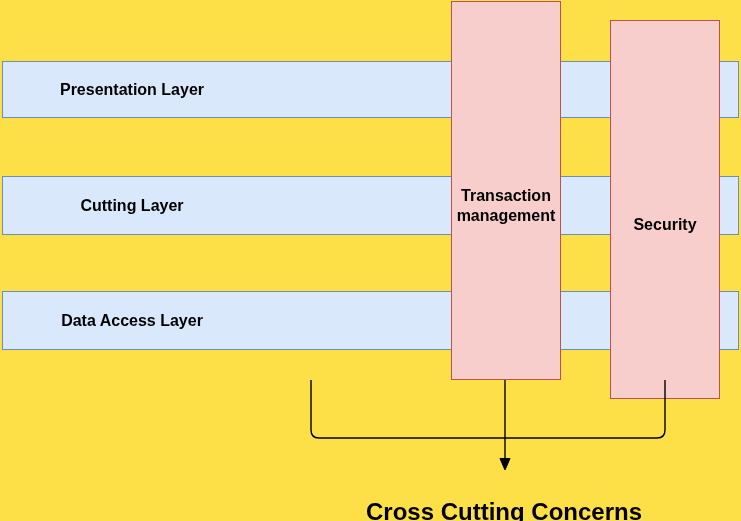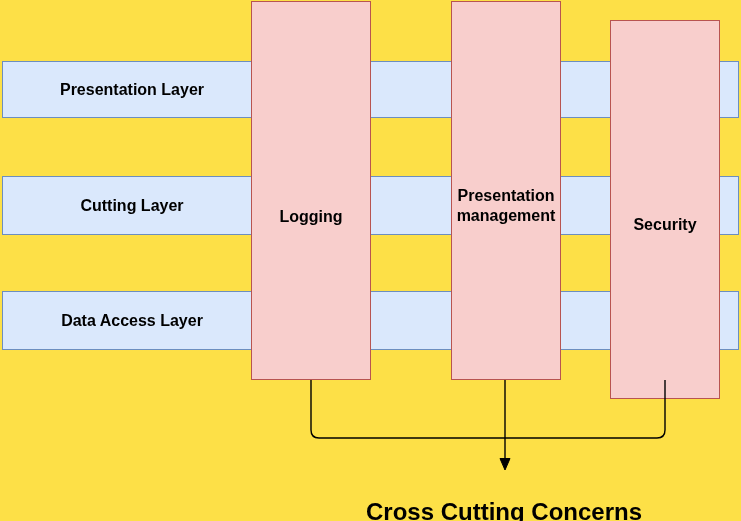--- a/index.html
+++ b/index.html
@@ -114,25 +114,22 @@
   <div class="layer-bar bar-presentation">
     <span class="layer-label">Presentation Layer</span>
   </div>
   <div class="layer-bar bar-business">
     <span class="layer-label">Cutting Layer</span>
   </div>
   <div class="layer-bar bar-dataaccess">
     <span class="layer-label">Data Access Layer</span>
   </div>
 
-  <div class="concern-col col-logging">
-    <span class="concern-label">Logging</span>
-  </div>
   <div class="concern-col col-transaction">
-    <span class="concern-label">Presentation management</span>
+    <span class="concern-label">Transaction management</span>
   </div>
   <div class="concern-col col-security">
     <span class="concern-label">Security</span>
   </div>
 
   <svg class="connector-svg" viewBox="0 0 741 521" xmlns="http://www.w3.org/2000/svg">
     <path class="bracket" d="M 311 380 L 311 430 Q 311 438 319 438 L 657 438 Q 665 438 665 430 L 665 380"></path>
     <line class="stem" x1="505" y1="380" x2="505" y2="459"></line>
     <path class="arrowhead" d="M 505 470 L 500 458.5 L 510 458.5 Z"></path>
   </svg>

